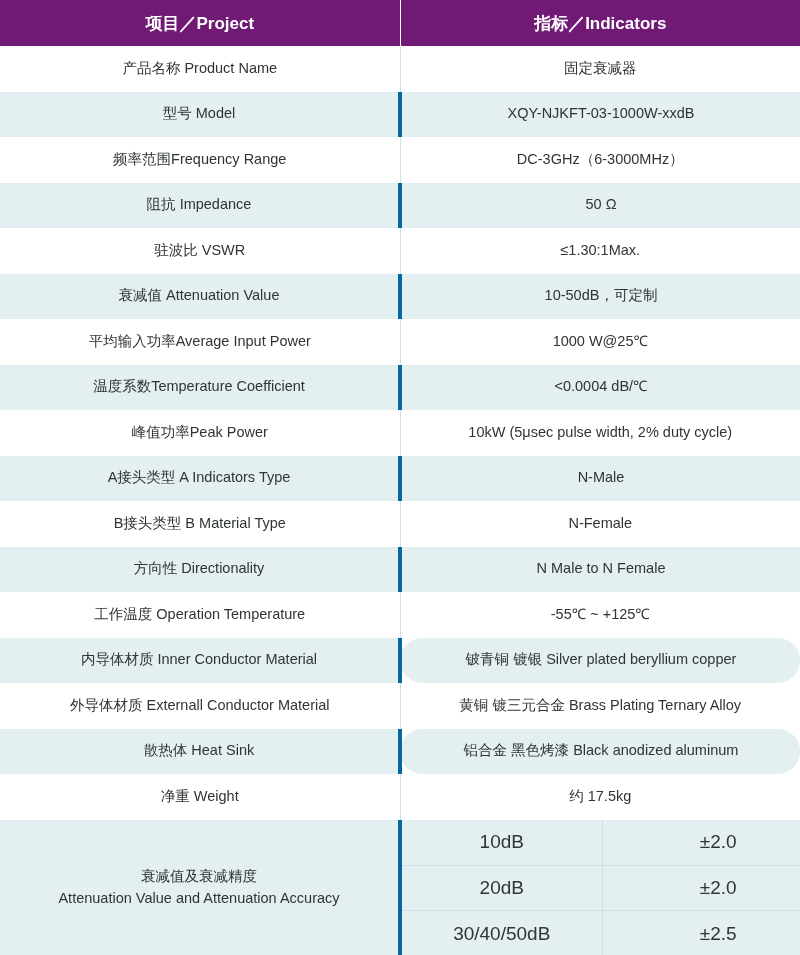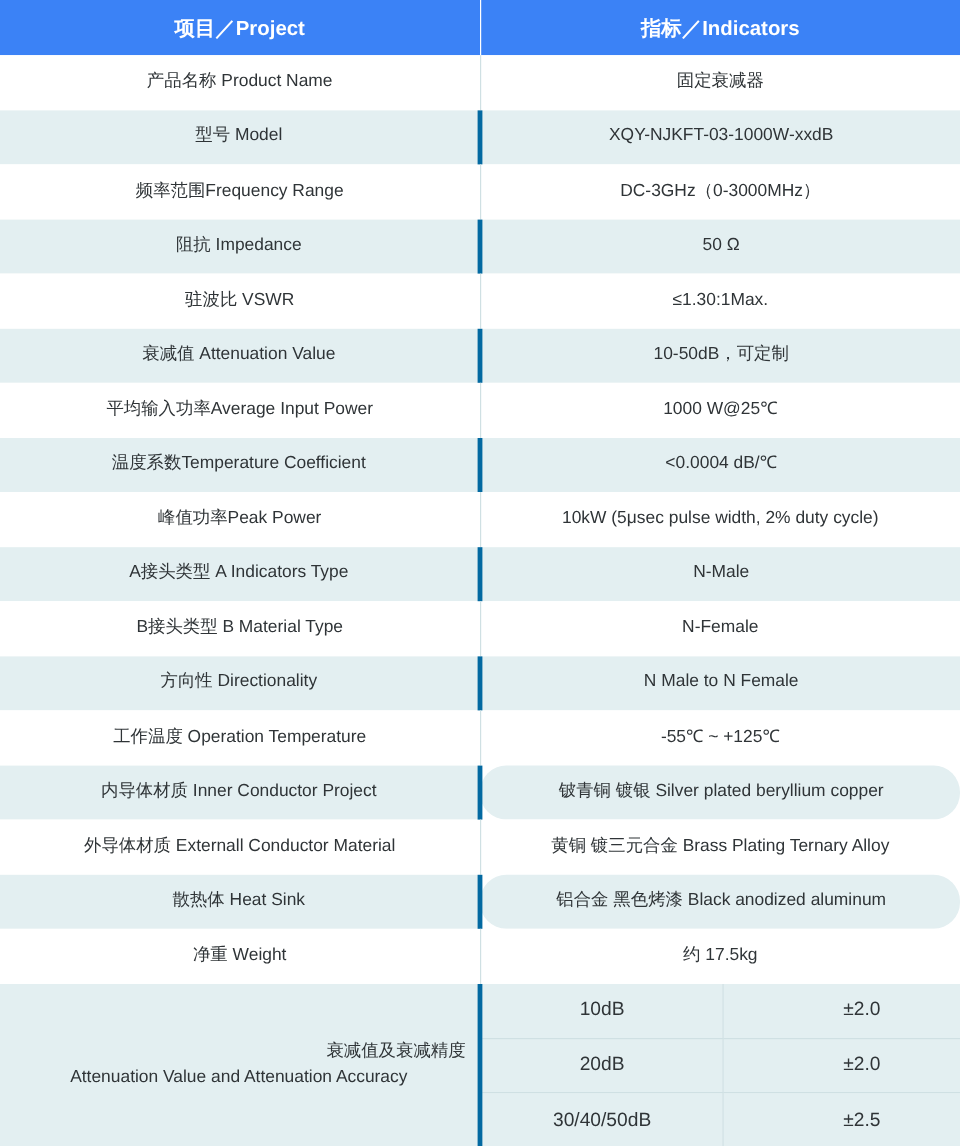--- a/index.html
+++ b/index.html
@@ -17,21 +17,21 @@
   }
   table.spec-table {
     width: 800px;
     border-collapse: collapse;
     table-layout: fixed;
   }
   table.spec-table col.col-project { width: 400px; }
   table.spec-table col.col-indicator { width: 400px; }
 
   thead th {
-    background: #3b82f6;
+    background: #701a75;
     color: #ffffff;
     font-size: 17px;
     font-weight: bold;
     height: 46px;
     padding: 0 8px;
     text-align: center;
     border: none;
   }
   thead th.th-left {
     border-right: 1px solid #ffffff;
@@ -54,26 +54,26 @@
     border-right: 4px solid #0369a1;
   }
   tbody tr.row-even td.cell-project { border-right: 1px solid #cfe0e3; }
 
   
   td.acc-label {
     border-right: 1px solid #cfe0e3;
     vertical-align: middle;
   }
   td.acc-label .line { display: block; }
-  td.acc-label .line1 { margin-bottom: 3px; text-align: right; }
+  td.acc-label .line1 { margin-bottom: 3px; }
 
   td.acc-cell {
     width: 200px;
     height: 45.5px;
-    font-size: 16px;
+    font-size: 19px;
     text-align: center;
     border-right: 1px solid #cfe0e3;
     border-bottom: 1px solid #cfe0e3;
   }
   td.acc-cell.last-col { border-right: none; padding-left: 42px; }
   td.acc-cell.last-row { border-bottom: none; }
 
   tr.acc-row-white td.acc-cell { background: #ffffff; }
   tr.acc-row-tint  td.acc-cell { background: #e3eff1; }
 
@@ -98,21 +98,21 @@
     <tr class="row-even">
       <td class="cell-project">产品名称 Product Name</td>
       <td>固定衰减器</td>
     </tr>
     <tr class="row-odd">
       <td class="cell-project">型号 Model</td>
       <td>XQY-NJKFT-03-1000W-xxdB</td>
     </tr>
     <tr class="row-even">
       <td class="cell-project">频率范围Frequency Range</td>
-      <td>DC-3GHz（0-3000MHz）</td>
+      <td>DC-3GHz（6-3000MHz）</td>
     </tr>
     <tr class="row-odd">
       <td class="cell-project">阻抗 Impedance</td>
       <td>50 Ω</td>
     </tr>
     <tr class="row-even">
       <td class="cell-project">驻波比 VSWR</td>
       <td>≤1.30:1Max.</td>
     </tr>
     <tr class="row-odd">
@@ -141,21 +141,21 @@
     </tr>
     <tr class="row-odd">
       <td class="cell-project">方向性 Directionality</td>
       <td>N Male to N Female</td>
     </tr>
     <tr class="row-even">
       <td class="cell-project">工作温度 Operation Temperature</td>
       <td>-55℃ ~ +125℃</td>
     </tr>
     <tr class="row-odd">
-      <td class="cell-project">内导体材质 Inner Conductor Project</td>
+      <td class="cell-project">内导体材质 Inner Conductor Material</td>
       <td class="nowrap">铍青铜 镀银 Silver plated beryllium copper</td>
     </tr>
     <tr class="row-even">
       <td class="cell-project">外导体材质 Externall Conductor Material</td>
       <td class="nowrap">黄铜 镀三元合金 Brass Plating Ternary Alloy</td>
     </tr>
     <tr class="row-odd">
       <td class="cell-project">散热体 Heat Sink</td>
       <td class="nowrap">铝合金 黑色烤漆 Black anodized aluminum</td>
     </tr>

